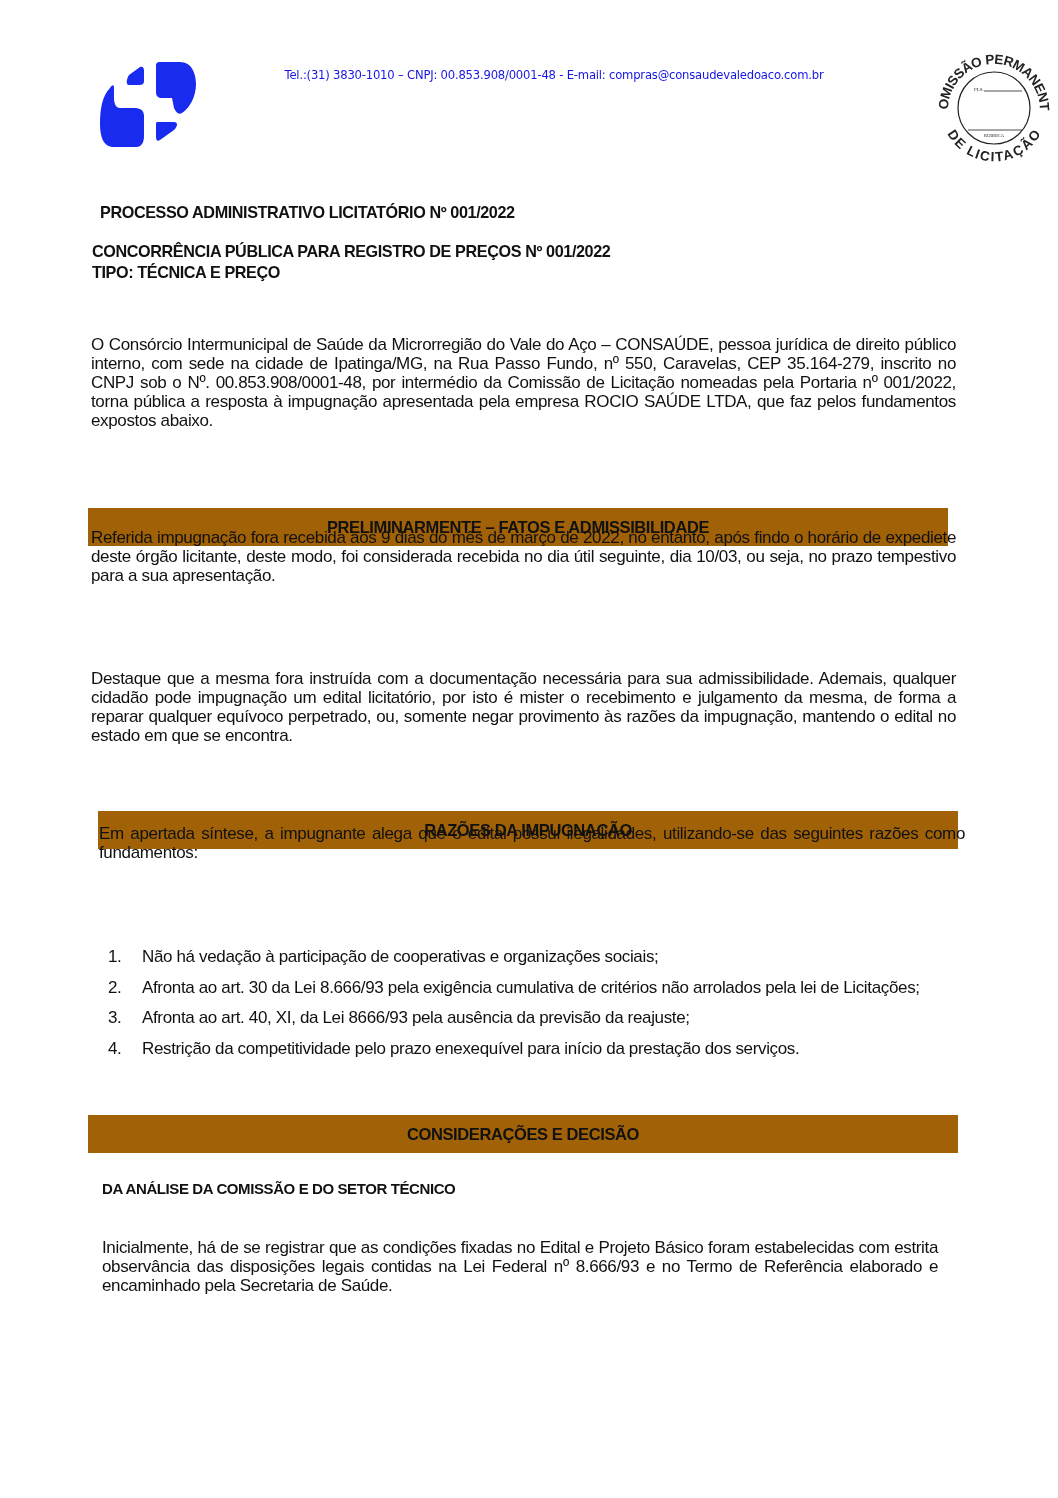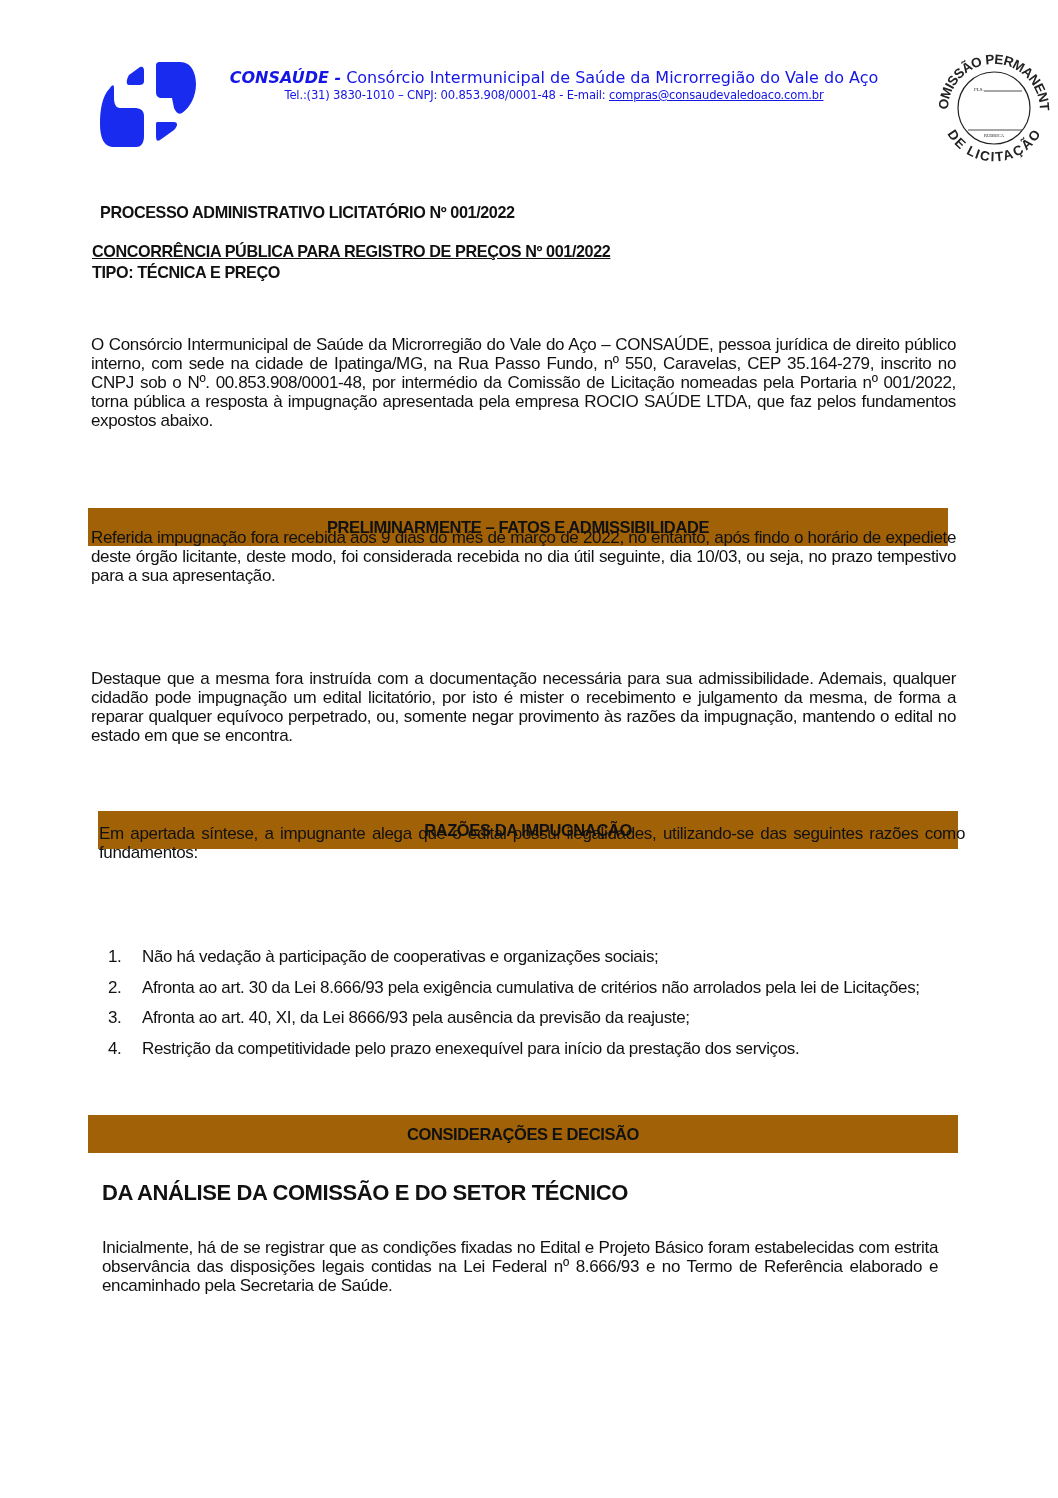--- a/index.html
+++ b/index.html
@@ -5,21 +5,21 @@
   html, body { margin: 0; padding: 0; background: #ffffff; }
   body { width: 1058px; height: 1498px; position: relative; overflow: hidden; color: #111; }
   .page { position: absolute; inset: 0; }
 
   
   .logo { position: absolute; left: 98px; top: 58px; width: 100px; height: 92px; }
   .letterhead { position: absolute; left: 214px; top: 68px; width: 680px; text-align: center; font-family: "DejaVu Sans", sans-serif; color: #1515e6; }
   .lh-title { font-size: 16px; line-height: 20px; white-space: nowrap; }
   .lh-title b { font-style: italic; font-weight: bold; }
   .lh-line { font-size: 11.6px; line-height: 15px; white-space: nowrap; letter-spacing: -0.2px; }
-  .lh-line a { color: #1515e6; text-decoration: underline; }
+  .lh-line a { color: #1515e6; }
   .stamp { position: absolute; left: 934px; top: 48px; width: 120px; height: 118px; }
 
   
   .doc { font-family: "Liberation Sans", sans-serif; }
   .heading { position: absolute; left: 92px; font-weight: bold; font-size: 16.2px; letter-spacing: -0.4px; white-space: nowrap; }
   .para { position: absolute; font-size: 17px; line-height: 19px; text-align: justify; letter-spacing: -0.35px; }
   .bar { position: absolute; background: #a16207; height: 38px; display: flex; align-items: center; justify-content: center; font-weight: bold; font-size: 16.5px; letter-spacing: -0.4px; }
   .list { position: absolute; left: 108px; width: 860px; margin: 0; padding: 0; list-style: none; font-size: 17px; line-height: 30.5px; letter-spacing: -0.35px; }
   .list li { display: flex; }
   .list .num { width: 34px; flex: none; }
@@ -31,24 +31,20 @@
 <div class="page">
 
   <svg class="logo" viewBox="0 0 100 92">
     <path d="M12,30 C4,38 2,52 2,66 C2,80 6,88 14,89 L38,89 C44,89 46,84 46,78 L46,58 C46,52 42,50 36,50 L22,50 C18,50 16,46 16,40 L16,30 C16,26 14,27 12,30 Z" fill="#1a2bf0"></path>
     <path d="M31,17 L42,9 C45,8 46,10 46,13 L46,23 C46,26 44,27 41,27 L31,27 C28,27 28,22 31,17 Z" fill="#1a2bf0"></path>
     <path d="M62,4 L82,4 C94,4 98,16 98,26 C98,38 92,50 84,55 C80,57 78,54 76,50 L74,40 L64,40 C60,40 58,38 58,34 L58,8 C58,5 59,4 62,4 Z" fill="#1a2bf0"></path>
     <path d="M60,64 L76,64 C80,64 80,68 76,72 L62,82 C59,84 58,82 58,78 L58,66 C58,64 59,64 60,64 Z" fill="#1a2bf0"></path>
   </svg>
 
   <div class="letterhead">
-    <div class="lh-title">
-      <b>CONSAÚDE -</b>
-      <span>Consórcio Intermunicipal de Saúde da Microrregião do Vale do Aço</span>
-    </div>
     <div class="lh-line">
       <span>Tel.:(31) 3830-1010 – CNPJ: 00.853.908/0001-48 - E-mail: </span><a>compras@consaudevaledoaco.com.br</a>
     </div>
   </div>
 
   <svg class="stamp" viewBox="0 0 120 118">
     <defs>
       <path id="arcTop" d="M14,62 A46,46 0 1,1 106,62"></path>
       <path id="arcBot" d="M22,82 A44,44 0 0,0 98,82"></path>
     </defs>
@@ -60,21 +56,21 @@
       <textPath href="#arcBot" startOffset="50%" text-anchor="middle" dominant-baseline="hanging">DE LICITAÇÃO</textPath>
     </text>
     <text x="40" y="43" font-family="Liberation Serif, serif" font-size="5" fill="#222">FLS.</text>
     <line x1="50" y1="43" x2="88" y2="43" stroke="#222" stroke-width="0.8"></line>
     <line x1="34" y1="82" x2="88" y2="82" stroke="#222" stroke-width="0.8"></line>
     <text x="60" y="89" text-anchor="middle" font-family="Liberation Serif, serif" font-size="4.5" fill="#222">RUBRICA</text>
   </svg>
 
   <div class="doc">
     <div class="heading" style="top:203px;margin-left:8px;">PROCESSO ADMINISTRATIVO LICITATÓRIO Nº 001/2022</div>
-    <div class="heading" style="top:242px;text-decoration:underline;">CONCORRÊNCIA PÚBLICA PARA REGISTRO DE PREÇOS Nº 001/2022</div>
+    <div class="heading" style="top:242px;">CONCORRÊNCIA PÚBLICA PARA REGISTRO DE PREÇOS Nº 001/2022</div>
     <div class="heading" style="top:263px;text-align:center;">TIPO: TÉCNICA E PREÇO</div>
 
     <p class="para" style="left:91px; top:335px; width:865px; margin:0;">O Consórcio Intermunicipal de Saúde da Microrregião do Vale do Aço – CONSAÚDE, pessoa jurídica de direito público interno, com sede na cidade de Ipatinga/MG, na Rua Passo Fundo, nº 550, Caravelas, CEP 35.164-279, inscrito no CNPJ sob o Nº. 00.853.908/0001-48, por intermédio da Comissão de Licitação nomeadas pela Portaria nº 001/2022, torna pública a resposta à impugnação apresentada pela empresa ROCIO SAÚDE LTDA, que faz pelos fundamentos expostos abaixo.</p>
 
     <div class="bar" style="left:88px; top:508px; width:860px;">
       <span>PRELIMINARMENTE – FATOS E ADMISSIBILIDADE</span>
     </div>
 
     <p class="para" style="left:91px; top:528px; width:865px; margin:0;">Referida impugnação fora recebida aos 9 dias do mês de março de 2022, no entanto, após findo o horário de expediete deste órgão licitante, deste modo, foi considerada recebida no dia útil seguinte, dia 10/03, ou seja, no prazo tempestivo para a sua apresentação.</p>
     <p class="para" style="left:91px; top:669px; width:865px; margin:0;">Destaque que a mesma fora instruída com a documentação necessária para sua admissibilidade. Ademais, qualquer cidadão pode impugnação um edital licitatório, por isto é mister o recebimento e julgamento da mesma, de forma a reparar qualquer equívoco perpetrado, ou, somente negar provimento às razões da impugnação, mantendo o edital no estado em que se encontra.</p>
@@ -101,17 +97,17 @@
       <li>
           <span class="num">4.</span>
           <span class="txt">Restrição da competitividade pelo prazo enexequível para início da prestação dos serviços.</span>
         </li>
     </ul>
 
     <div class="bar" style="left:88px; top:1115px; width:870px;">
       <span>CONSIDERAÇÕES E DECISÃO</span>
     </div>
 
-    <div class="heading" style="left:102px; top:1180px; font-size:22px;">DA ANÁLISE DA COMISSÃO E DO SETOR TÉCNICO</div>
+    <div class="heading" style="left:102px; top:1180px; font-size:15px;">DA ANÁLISE DA COMISSÃO E DO SETOR TÉCNICO</div>
 
     <p class="para" style="left:102px; top:1238px; width:836px; margin:0;">Inicialmente, há de se registrar que as condições fixadas no Edital e Projeto Básico foram estabelecidas com estrita observância das disposições legais contidas na Lei Federal nº 8.666/93 e no Termo de Referência elaborado e encaminhado pela Secretaria de Saúde.</p>
   </div>
 </div>
 
 </body></html>

